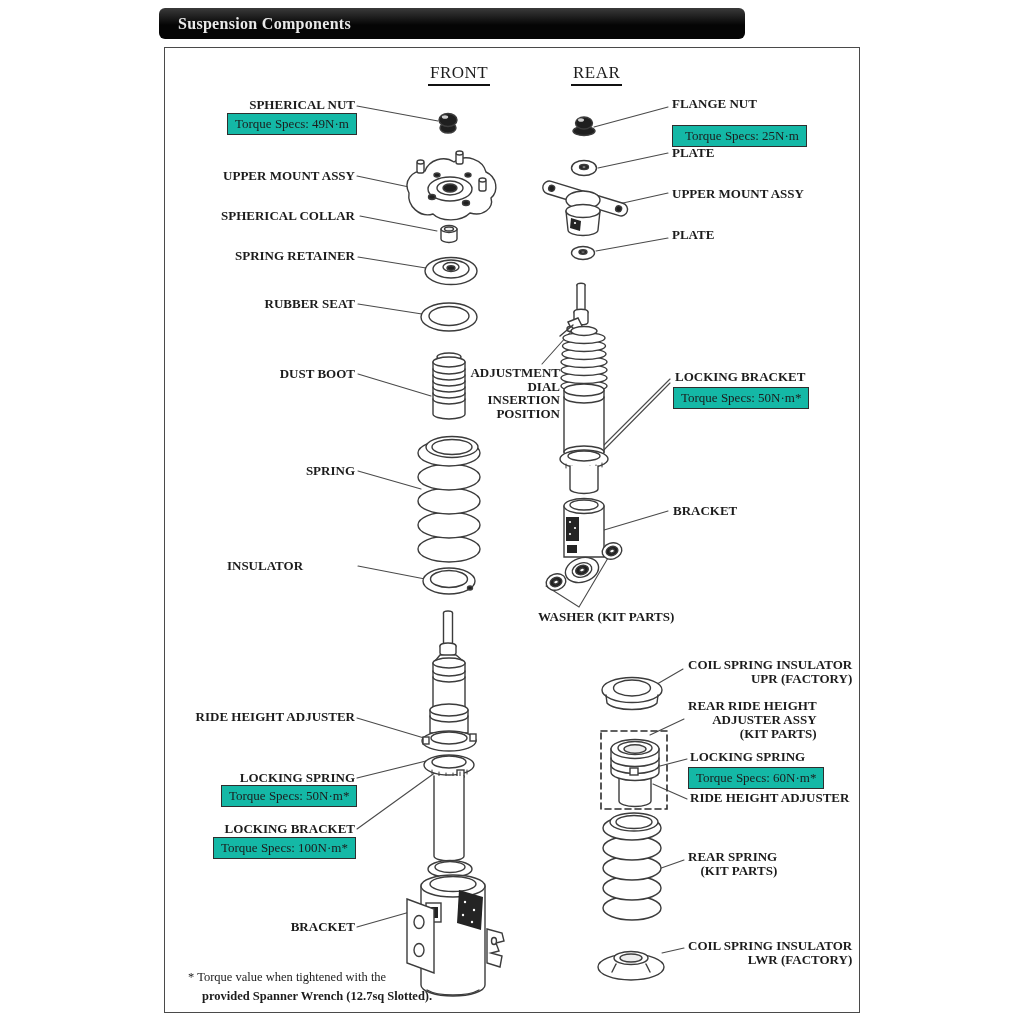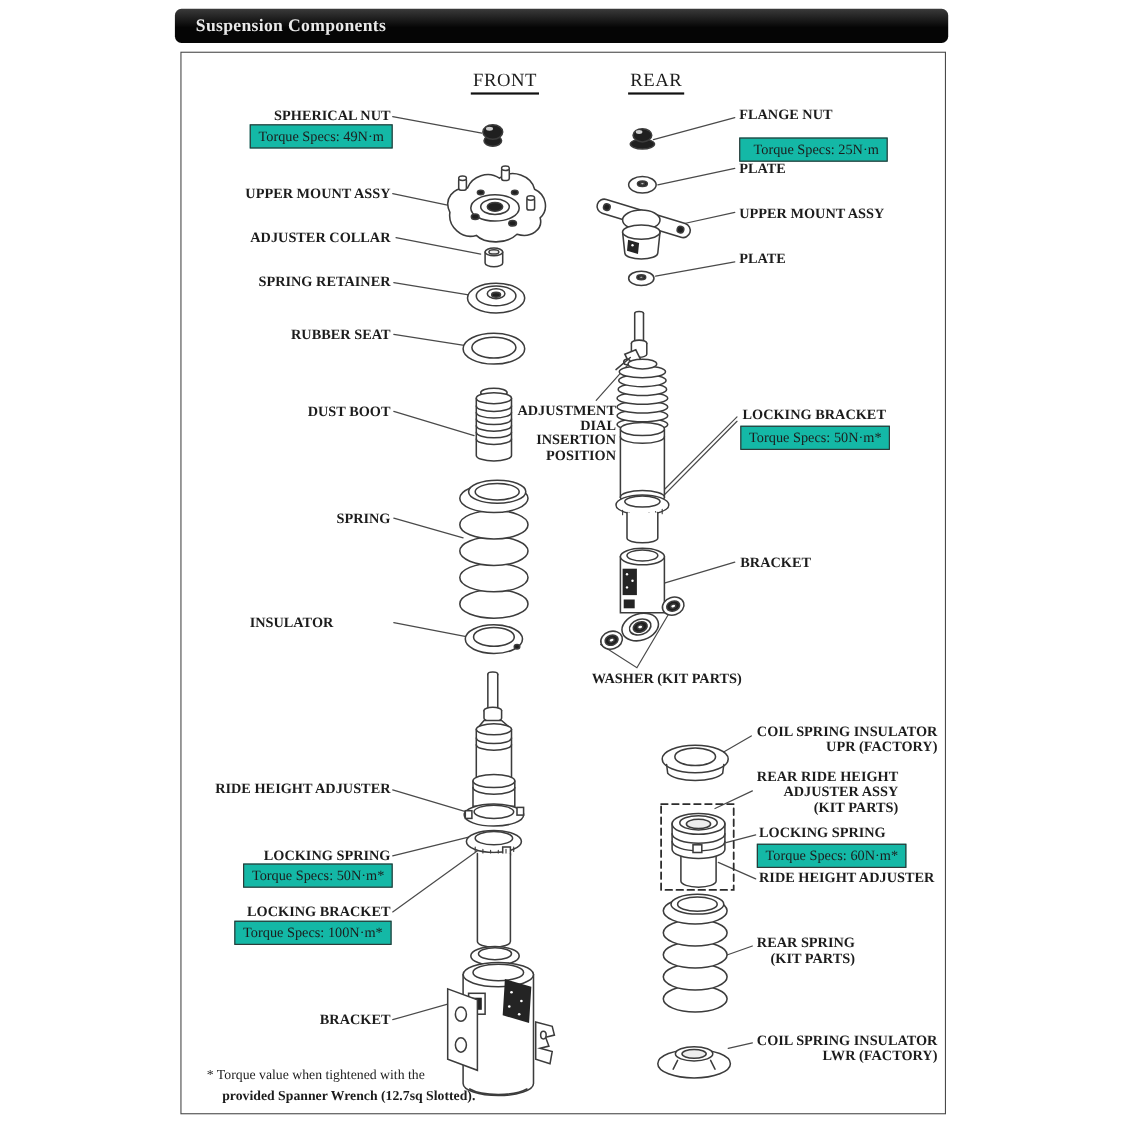--- a/index.html
+++ b/index.html
@@ -1,18 +1,18 @@
 <!DOCTYPE html>
 <html><head>
 <meta charset="utf-8">
 <style>
   html,body{margin:0;padding:0;background:#ffffff;}
   body{width:1024px;height:1024px;position:relative;overflow:hidden;
        font-family:"Liberation Serif", serif;color:#1c1c1c;}
-  .titlebar{position:absolute;left:159px;top:8px;width:703px;height:31px;
+  .titlebar{position:absolute;left:159px;top:8px;width:586px;height:31px;
     background:linear-gradient(#3a3a3a,#050505 55%);border-radius:6px;
     display:flex;align-items:center;}
   .titlebar span{padding-left:19px;font-size:16px;font-weight:bold;color:#e9e9e9;
     letter-spacing:.3px;}
   .panel{position:absolute;left:164px;top:47px;width:694px;height:964px;
     border:1.5px solid #4a4a4a;background:#fff;}
   .hdr{position:absolute;font-size:17px;font-weight:normal;letter-spacing:.5px;
     border-bottom:2.2px solid #111;padding:0 2px 1px 2px;margin-left:19px;}
   .lbl{position:absolute;font-size:13px;font-weight:bold;line-height:13.5px;
     white-space:pre-line;text-align:right;}
@@ -302,21 +302,21 @@
     <line x1="650" y1="972" x2="646" y2="964"></line>
   </g>
 </svg>
 
 <div class="hdr" style="left:409px;top:63px;">FRONT</div>
 <div class="hdr" style="left:552px;top:63px;">REAR</div>
 
 <div class="lbl r" style="top:98px;">SPHERICAL NUT</div>
 <div class="torque" style="left:227px;top:113px;">Torque Specs: 49N·m</div>
 <div class="lbl r" style="top:169px;">UPPER MOUNT ASSY</div>
-<div class="lbl r" style="top:209px;">ADJUSTER COLLAR</div>
+<div class="lbl r" style="top:209px;">SPHERICAL COLLAR</div>
 <div class="lbl r" style="top:249px;">SPRING RETAINER</div>
 <div class="lbl r" style="top:297px;">RUBBER SEAT</div>
 <div class="lbl r" style="top:367px;">DUST BOOT</div>
 <div class="lbl r" style="top:464px;">SPRING</div>
 <div class="lbl r" style="top:559px;text-align:center;">INSULATOR</div>
 <div class="lbl r" style="top:710px;">RIDE HEIGHT ADJUSTER</div>
 <div class="lbl r" style="top:771px;">LOCKING SPRING</div>
 <div class="torque" style="left:221px;top:785px;">Torque Specs: 50N·m*</div>
 <div class="lbl r" style="top:822px;">LOCKING BRACKET</div>
 <div class="torque" style="left:213px;top:837px;">Torque Specs: 100N·m*</div>

